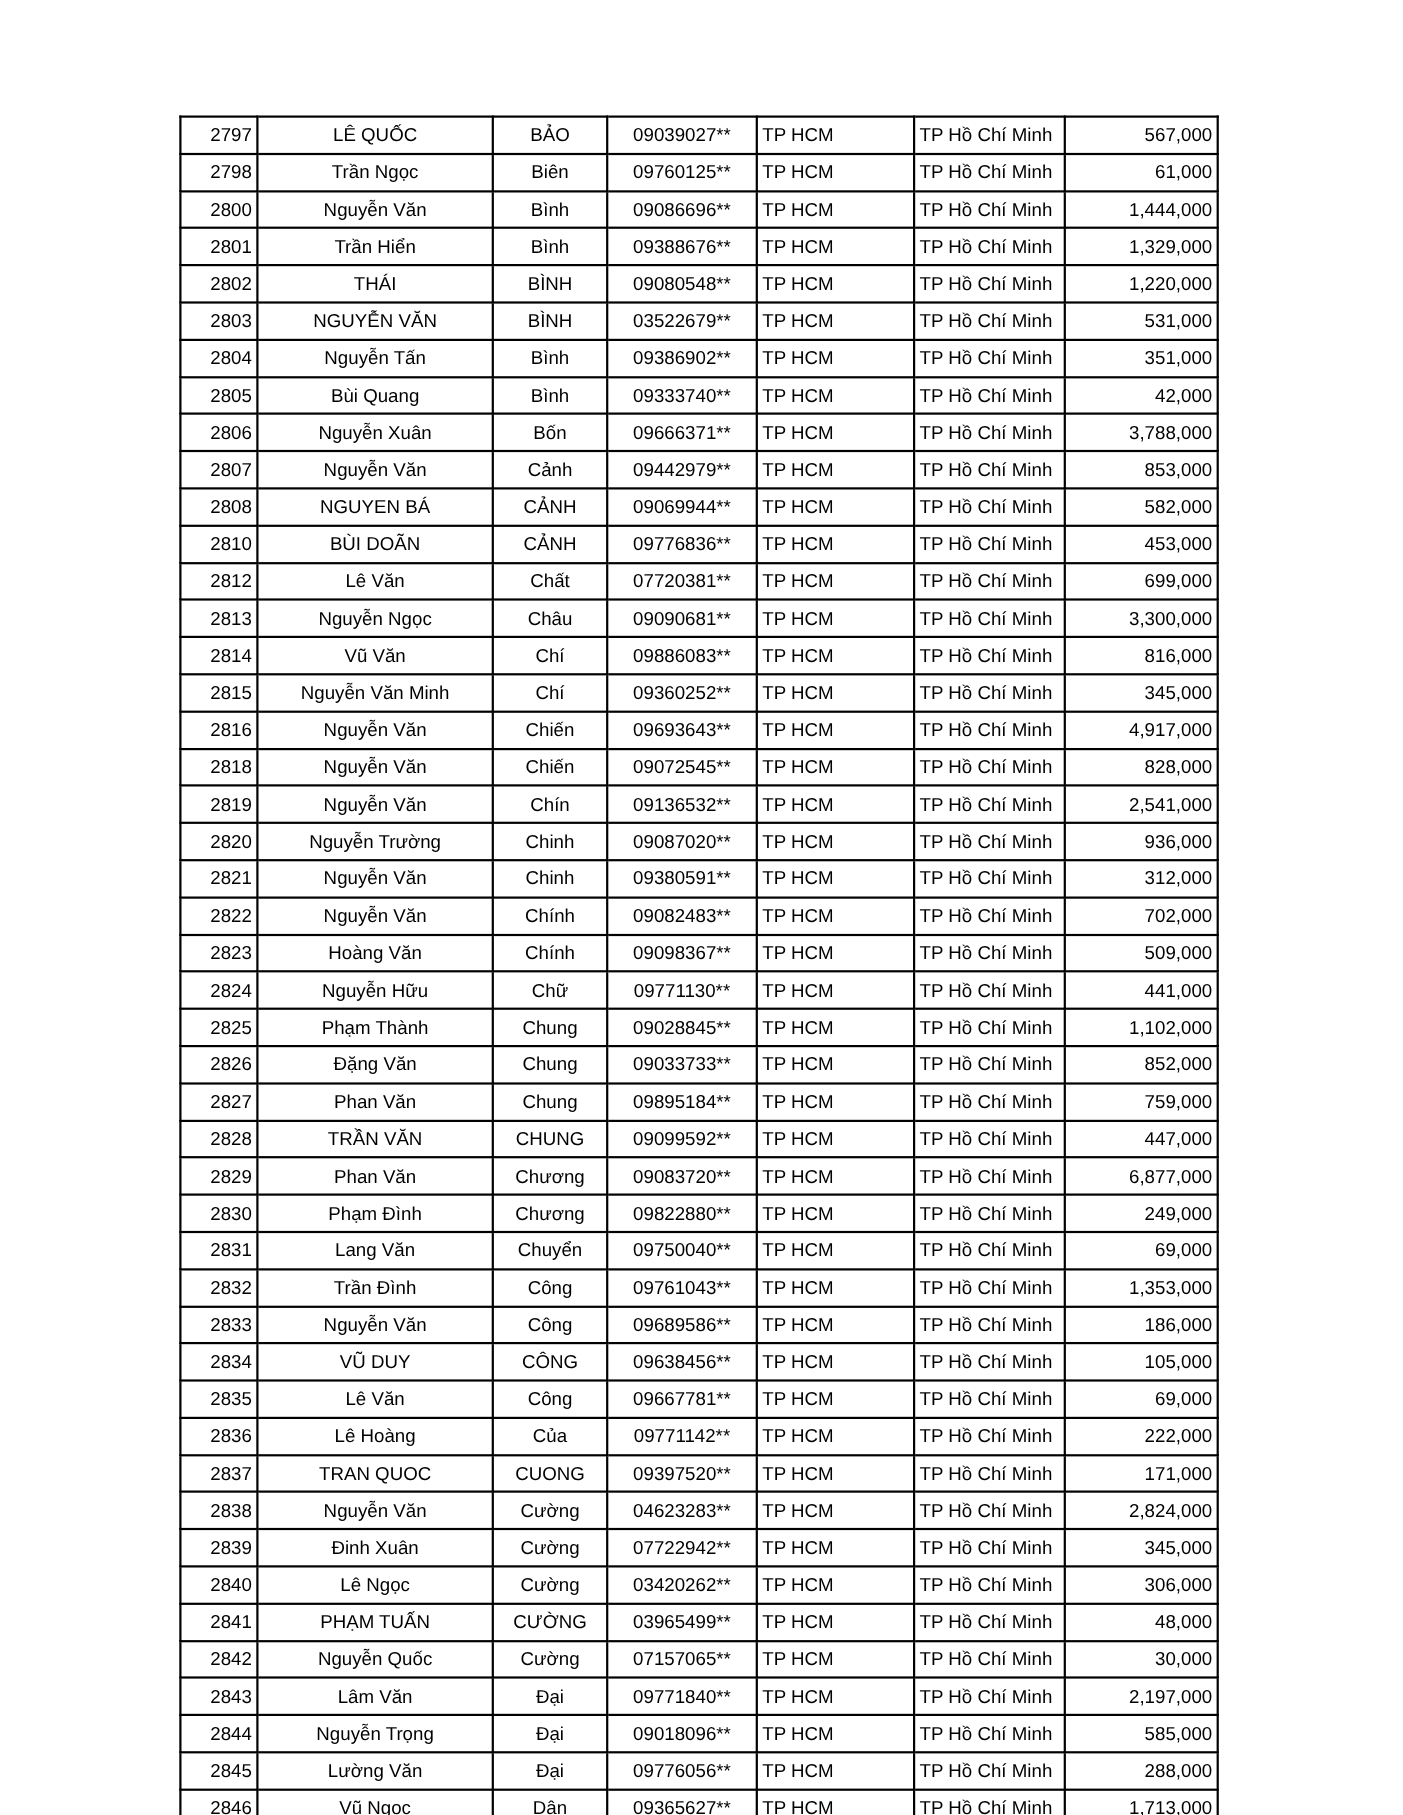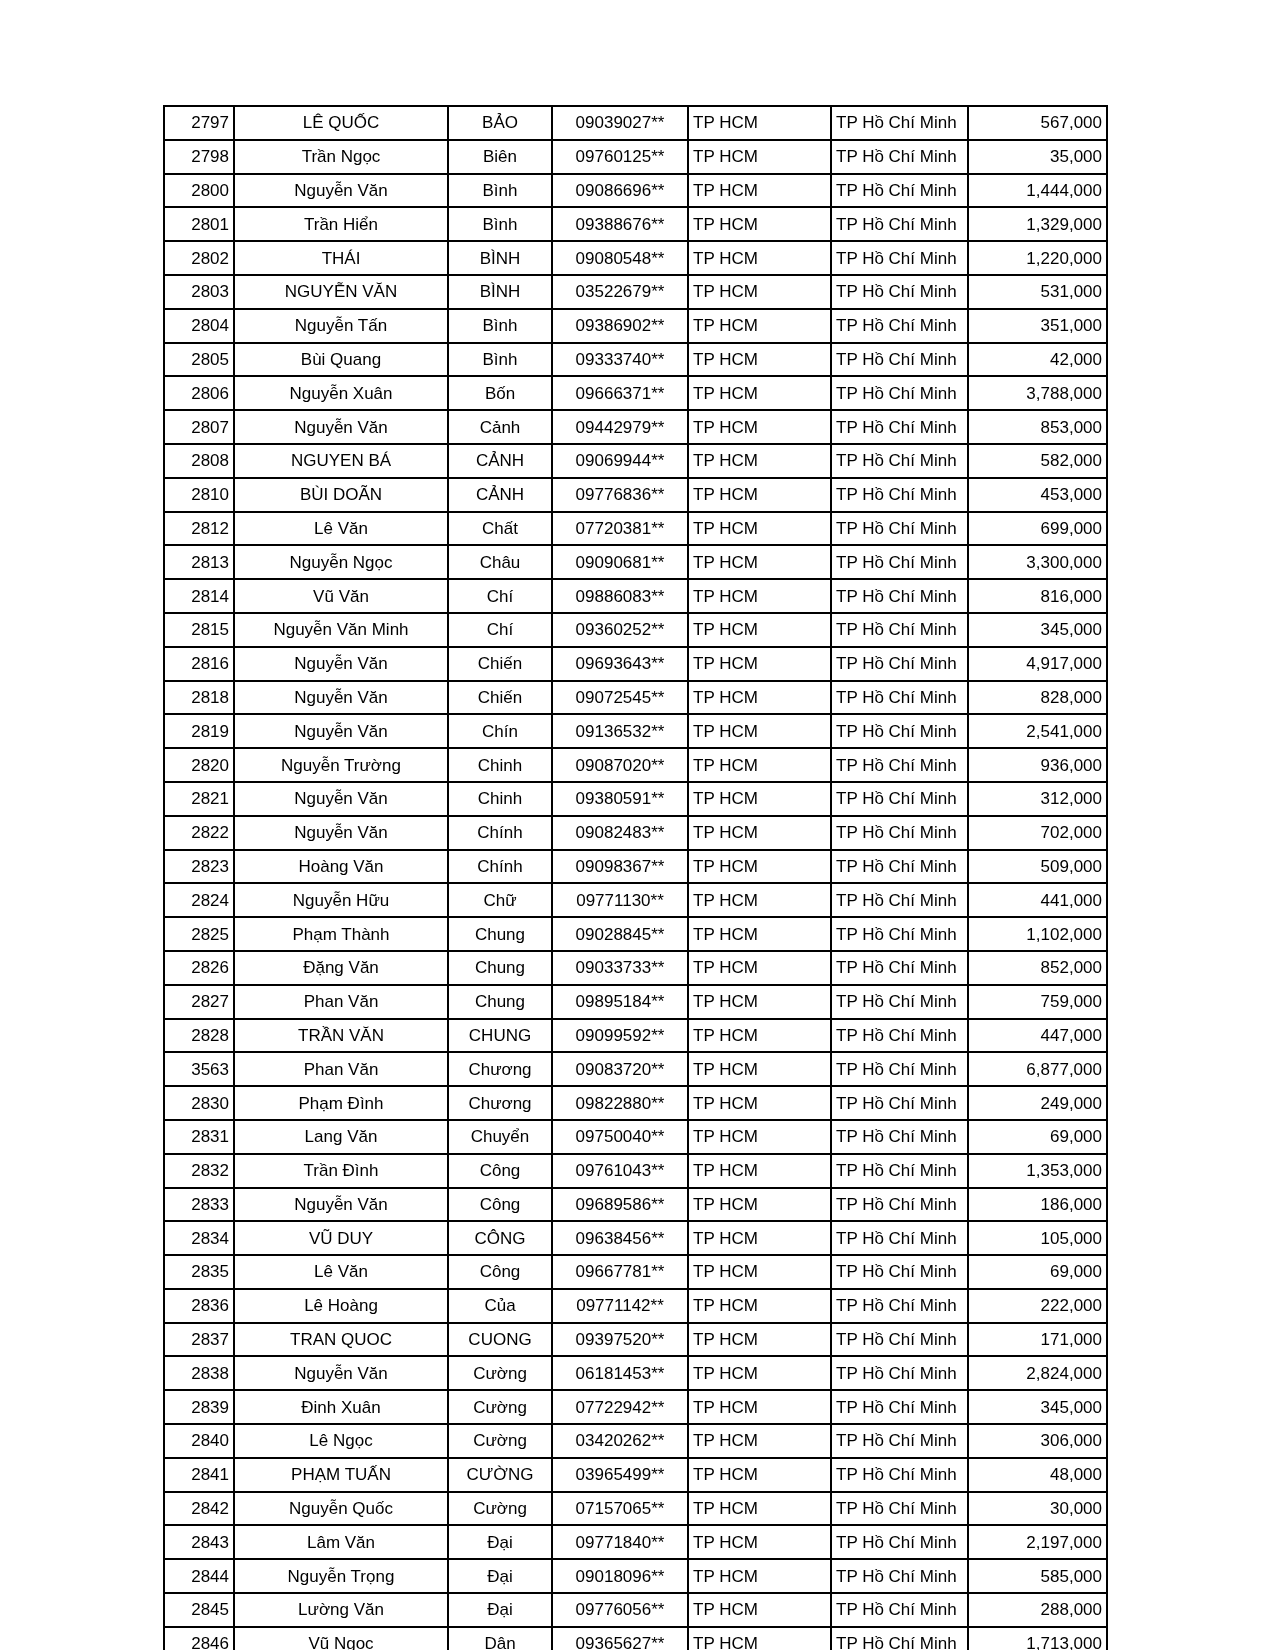--- a/index.html
+++ b/index.html
@@ -77,21 +77,21 @@
           <td class="align-left col-region-full">TP Hồ Chí Minh</td>
           <td class="align-right col-amount">567,000</td>
         </tr>
         <tr>
           <td class="align-right col-index">2798</td>
           <td class="align-center col-last-middle-name">Trần Ngọc</td>
           <td class="align-center col-first-name">Biên</td>
           <td class="align-center col-phone-masked">09760125**</td>
           <td class="align-left col-region-short">TP HCM</td>
           <td class="align-left col-region-full">TP Hồ Chí Minh</td>
-          <td class="align-right col-amount">35,000</td>
+          <td class="align-right col-amount">61,000</td>
         </tr>
         <tr>
           <td class="align-right col-index">2800</td>
           <td class="align-center col-last-middle-name">Nguyễn Văn</td>
           <td class="align-center col-first-name">Bình</td>
           <td class="align-center col-phone-masked">09086696**</td>
           <td class="align-left col-region-short">TP HCM</td>
           <td class="align-left col-region-full">TP Hồ Chí Minh</td>
           <td class="align-right col-amount">1,444,000</td>
         </tr>
@@ -314,21 +314,21 @@
         <tr>
           <td class="align-right col-index">2828</td>
           <td class="align-center col-last-middle-name">TRẦN VĂN</td>
           <td class="align-center col-first-name">CHUNG</td>
           <td class="align-center col-phone-masked">09099592**</td>
           <td class="align-left col-region-short">TP HCM</td>
           <td class="align-left col-region-full">TP Hồ Chí Minh</td>
           <td class="align-right col-amount">447,000</td>
         </tr>
         <tr>
-          <td class="align-right col-index">3563</td>
+          <td class="align-right col-index">2829</td>
           <td class="align-center col-last-middle-name">Phan Văn</td>
           <td class="align-center col-first-name">Chương</td>
           <td class="align-center col-phone-masked">09083720**</td>
           <td class="align-left col-region-short">TP HCM</td>
           <td class="align-left col-region-full">TP Hồ Chí Minh</td>
           <td class="align-right col-amount">6,877,000</td>
         </tr>
         <tr>
           <td class="align-right col-index">2830</td>
           <td class="align-center col-last-middle-name">Phạm Đình</td>
@@ -398,21 +398,21 @@
           <td class="align-center col-first-name">CUONG</td>
           <td class="align-center col-phone-masked">09397520**</td>
           <td class="align-left col-region-short">TP HCM</td>
           <td class="align-left col-region-full">TP Hồ Chí Minh</td>
           <td class="align-right col-amount">171,000</td>
         </tr>
         <tr>
           <td class="align-right col-index">2838</td>
           <td class="align-center col-last-middle-name">Nguyễn Văn</td>
           <td class="align-center col-first-name">Cường</td>
-          <td class="align-center col-phone-masked">06181453**</td>
+          <td class="align-center col-phone-masked">04623283**</td>
           <td class="align-left col-region-short">TP HCM</td>
           <td class="align-left col-region-full">TP Hồ Chí Minh</td>
           <td class="align-right col-amount">2,824,000</td>
         </tr>
         <tr>
           <td class="align-right col-index">2839</td>
           <td class="align-center col-last-middle-name">Đinh Xuân</td>
           <td class="align-center col-first-name">Cường</td>
           <td class="align-center col-phone-masked">07722942**</td>
           <td class="align-left col-region-short">TP HCM</td>

